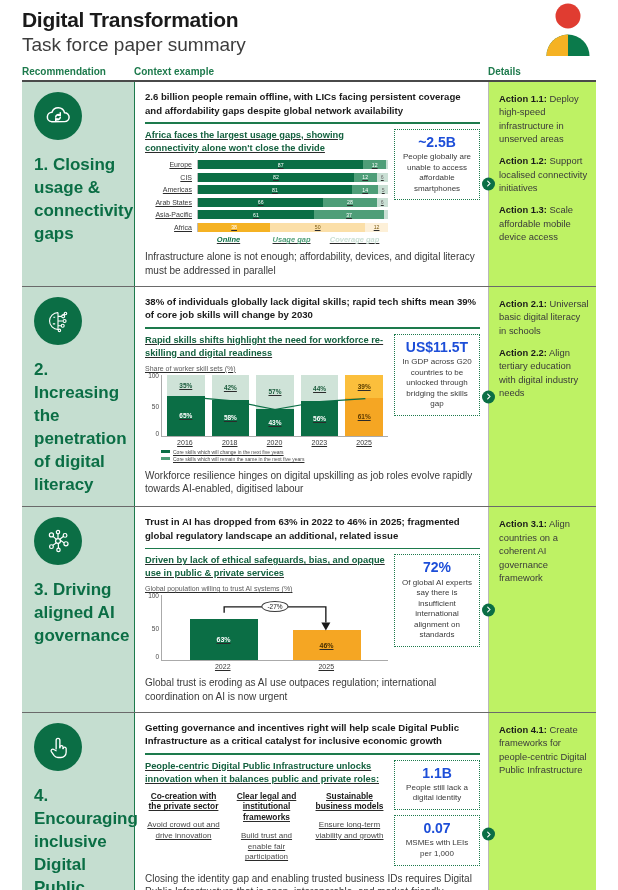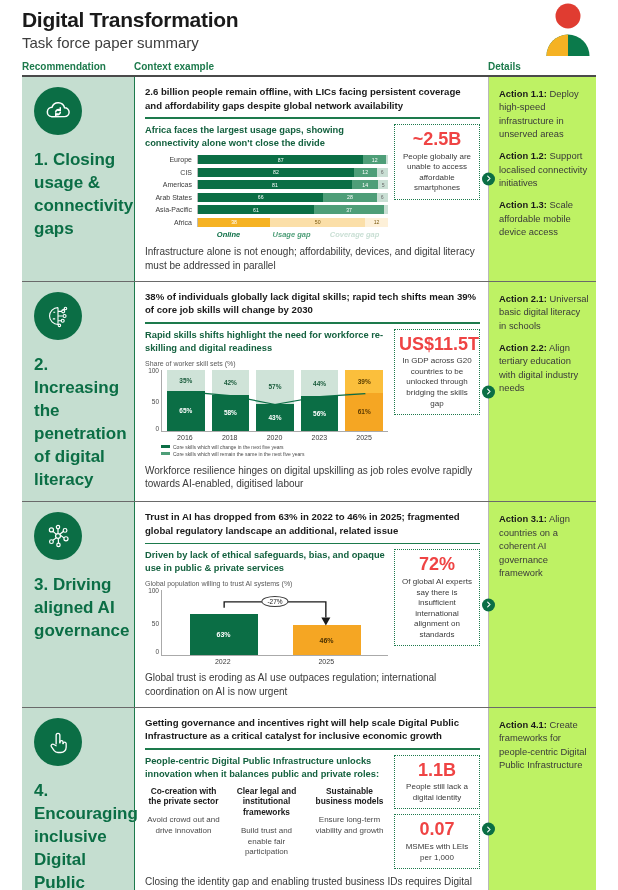--- a/index.html
+++ b/index.html
@@ -8,21 +8,21 @@
     background: #ffffff;
     font-family: "Liberation Sans", sans-serif;
     color: #2b2b2b;
     overflow: hidden;
   }
   .page { position: relative; width: 618px; height: 890px; }
 
   
   .header { padding: 8px 22px 0 22px; position: relative; }
   .title { font-size: 21px; font-weight: bold; color: #1a1a1a; letter-spacing: -0.3px; }
-  .subtitle { font-size: 15px; color: #3d3d3d; margin-top: 2px; }
+  .subtitle { font-size: 19px; color: #3d3d3d; margin-top: 2px; }
   .avatar { position: absolute; right: 22px; top: 2px; width: 56px; height: 56px; }
 
   .colheads {
     display: flex; padding: 0 22px; margin-top: 10px;
     font-size: 10px; font-weight: bold; color: #1d7a4c;
   }
   .ch-rec { width: 112px; }
   .ch-ctx { flex: 1; }
   .ch-det { width: 108px; }
 
@@ -42,32 +42,32 @@
     background: #0b6e45; display: flex; align-items: center; justify-content: center;
     margin-bottom: 14px; flex-shrink: 0;
   }
   .rec-label { font-size: 17px; font-weight: bold; color: #0b6e45; line-height: 1.35; }
 
   .ctx { flex: 1; padding: 8px 8px 8px 10px; border-left: 1.5px solid #1d7a4c; min-width: 0; }
   .ctx-head { font-size: 9.6px; font-weight: bold; color: #1a1a1a; line-height: 1.42; }
   .ctx-rule { height: 1.5px; background: #1d7a4c; margin: 5px 0 5px 0; }
 
   .ctx-body { display: flex; gap: 6px; }
-  .ctx-left { flex: 1; min-width: 0; }
+  .ctx-left { flex: 1; min-width: 0; text-decoration: underline; }
   .ctx-sub { font-size: 9.3px; font-weight: bold; color: #14613f; line-height: 1.4; margin-bottom: 5px; }
 
   .ctx-foot { font-size: 10px; color: #3a3a3a; line-height: 1.38; margin-top: 6px; }
 
   
   .callout {
     width: 86px; flex-shrink: 0; border: 1.4px dotted #1d7a4c;
     padding: 5px 4px; text-align: center; align-self: flex-start;
   }
   .callout + .callout { margin-top: 5px; }
-  .callout-val { font-size: 18px; font-weight: bold; color: #ef4444; line-height: 1.1; }
+  .callout-val { font-size: 14px; font-weight: bold; color: #1d4ed8; line-height: 1.1; }
   .callout-txt { font-size: 8px; color: #3a3a3a; line-height: 1.32; margin-top: 2px; }
 
   .det {
     width: 108px; flex-shrink: 0; background: #bef264;
     padding: 10px 6px 10px 10px; border-left: 1.2px solid #b8b8b8; position: relative;
   }
   .action { font-size: 9.4px; color: #3a3a3a; line-height: 1.42; margin-bottom: 9px; }
   .action b { color: #1a1a1a; }
   .chev {
     position: absolute; left: -7px; top: 50%; transform: translateY(-50%);

